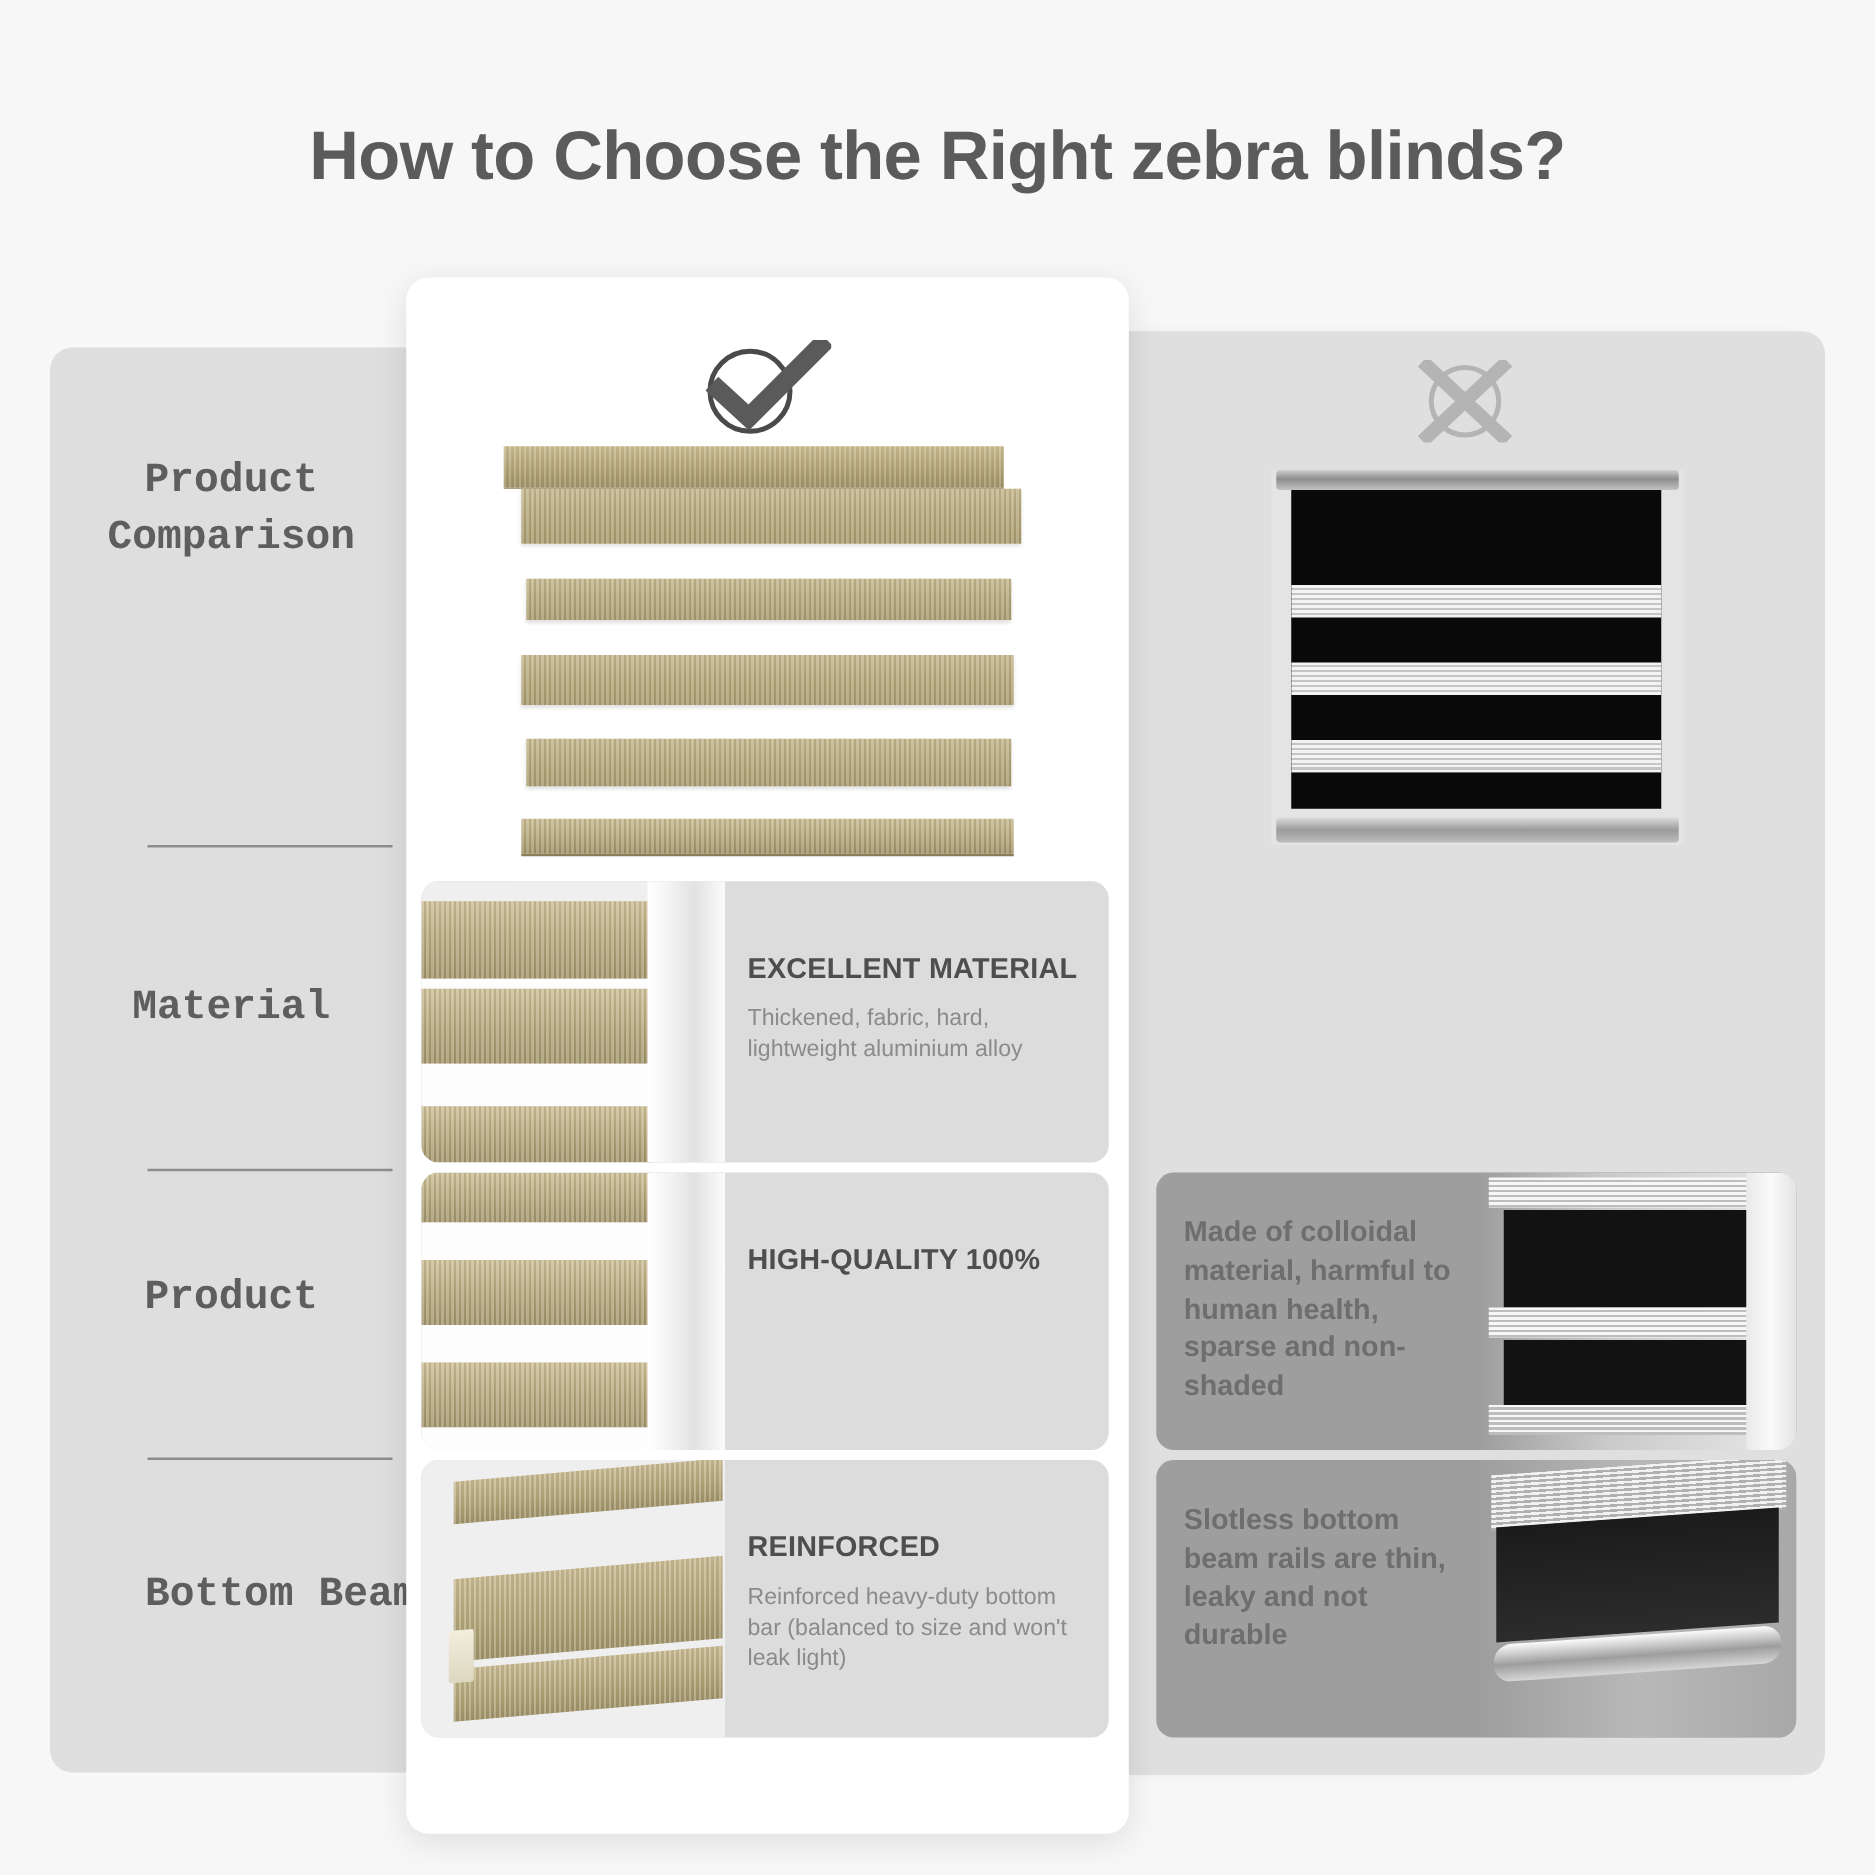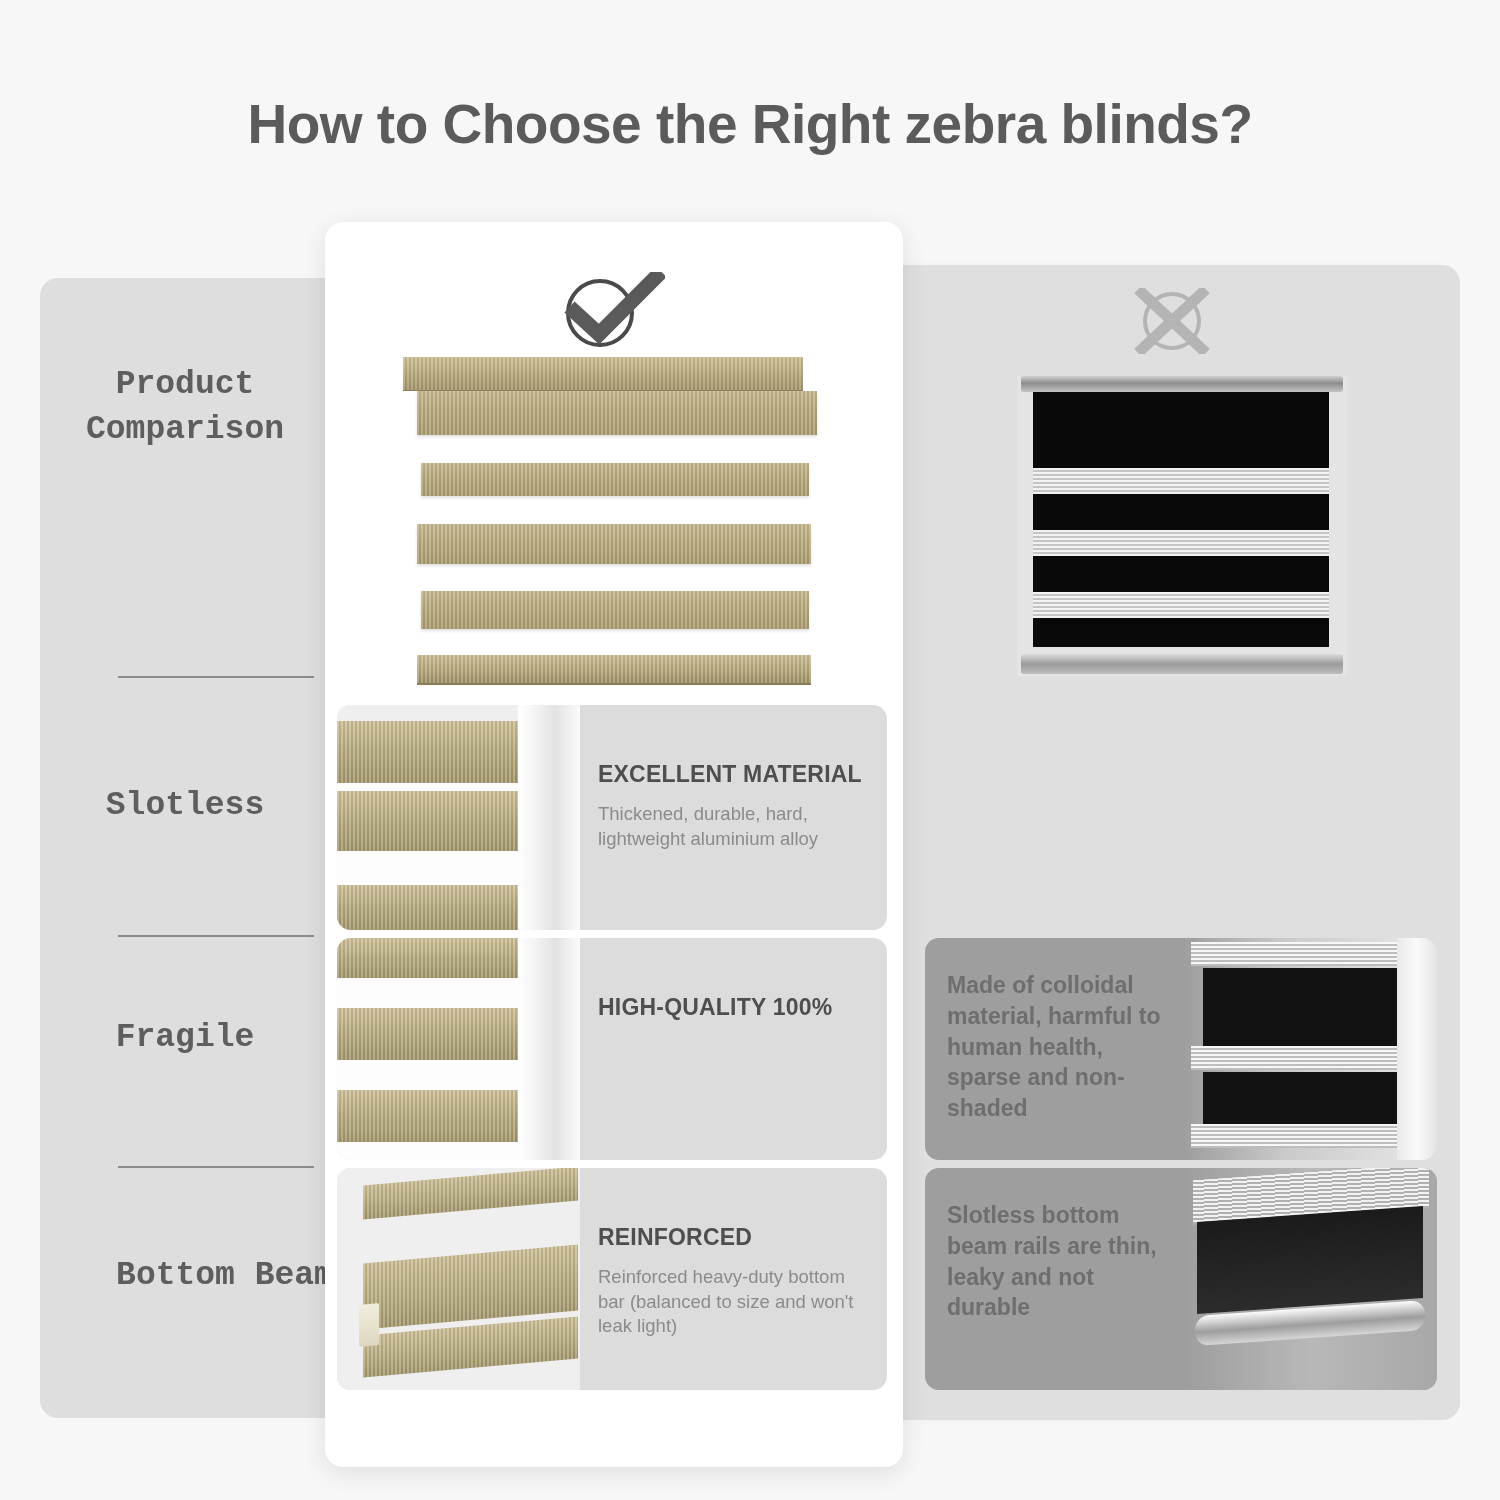--- a/index.html
+++ b/index.html
@@ -216,26 +216,26 @@
 
   <div class="page-title">How to Choose the Right zebra blinds?</div>
 
   <div class="sidebar-panel">
     <div class="sb-row" style="top:40px;height:180px;">
       <span>Product Comparison</span>
     </div>
     <div class="sb-div" style="top:398px;"></div>
 
     <div class="sb-row" style="top:478px;height:100px;">
-      <span>Slotless</span>
+      <span>Material</span>
     </div>
     <div class="sb-div" style="top:657px;"></div>
 
     <div class="sb-row" style="top:710px;height:100px;">
-      <span>Fragile</span>
+      <span>Product</span>
     </div>
     <div class="sb-div" style="top:888px;"></div>
 
     <div class="sb-row" style="top:928px;height:140px;margin-left:40px;">
       <span>Bottom Beam</span>
     </div>
   </div>
 
   <div class="right-panel"></div>
 
@@ -277,21 +277,21 @@
         <div class="slat" style="top:16px;height:62px;"></div>
         <div class="white-gap" style="top:78px;height:8px;"></div>
         <div class="slat" style="top:86px;height:60px;"></div>
         <div class="white-gap" style="top:146px;height:34px;"></div>
         <div class="slat" style="top:180px;height:45px;"></div>
         <div class="frame"></div>
       </div>
     </div>
     <div class="feat-text">
       <div class="feat-title">EXCELLENT MATERIAL</div>
-      <div class="feat-desc">Thickened, durable, hard, lightweight aluminium alloy</div>
+      <div class="feat-desc">Thickened, fabric, hard, lightweight aluminium alloy</div>
     </div>
   </div>
 
   <div class="feat-card" style="top:938px;height:222px;">
     <div class="feat-photo">
       <div class="ph-gold">
         <div class="slat" style="top:0px;height:40px;"></div>
         <div class="white-gap" style="top:40px;height:30px;"></div>
         <div class="slat" style="top:70px;height:52px;"></div>
         <div class="white-gap" style="top:122px;height:30px;"></div>

